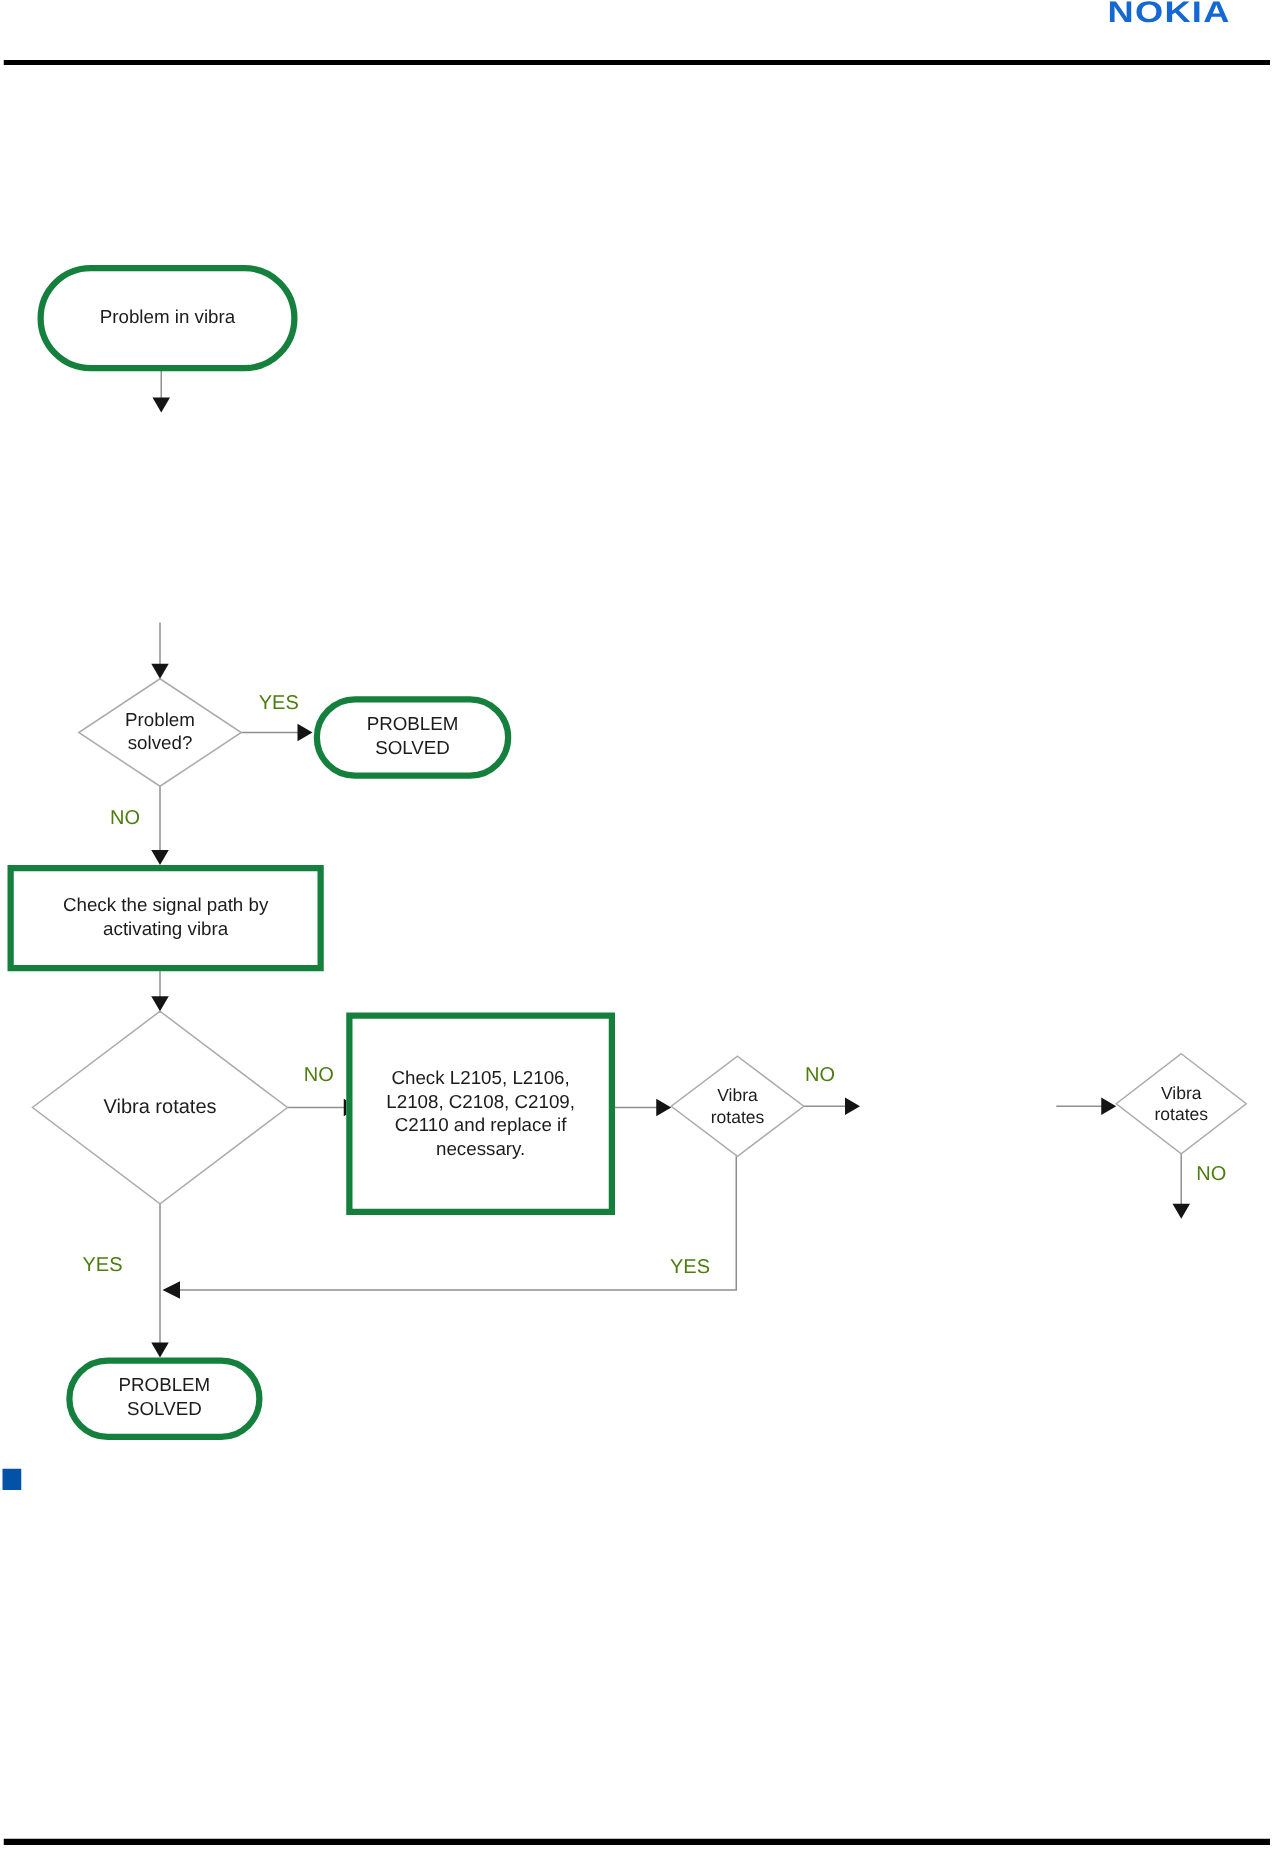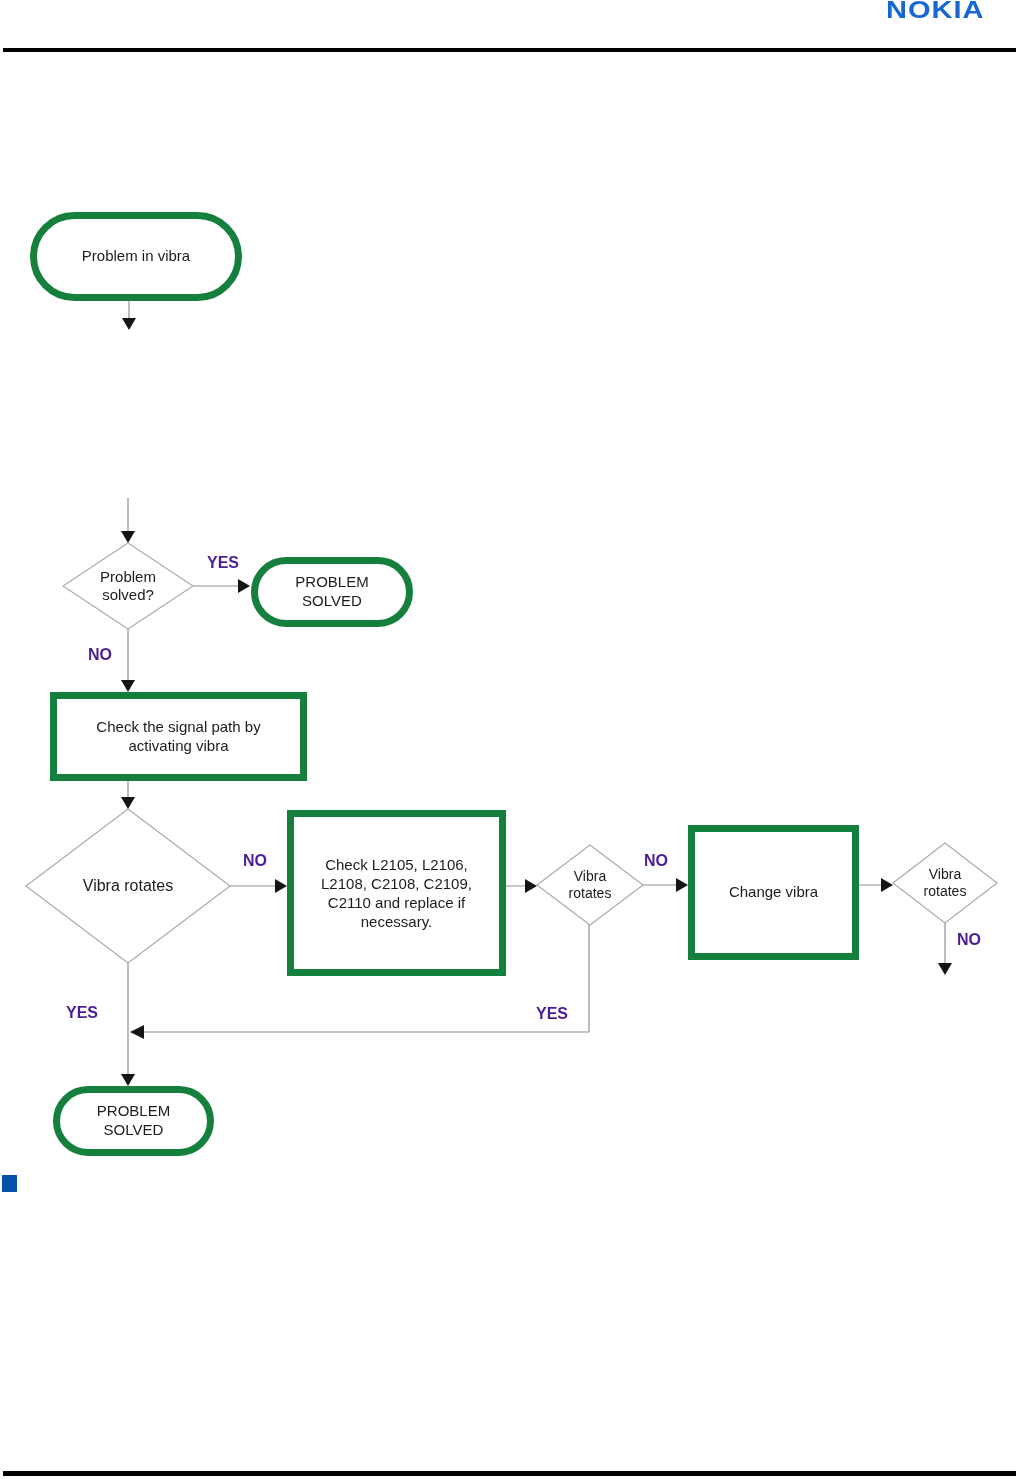--- a/index.html
+++ b/index.html
@@ -13,29 +13,29 @@
     transform:scaleY(.82);transform-origin:top left;
     font-family:"Liberation Sans", sans-serif;
   }
   .rule{position:absolute;background:#000;}
   .rule-top{left:3px;top:48px;width:1013px;height:4px;}
   .rule-bottom{left:3px;top:1471px;width:1013px;height:5px;}
   .flow-svg{position:absolute;left:0;top:0;}
   .node{
     position:absolute;display:flex;align-items:center;justify-content:center;
     text-align:center;white-space:pre-line;background:#ffffff;
-    border:7px solid #15803d;font-size:15px;line-height:1.25;
+    border:5px solid #15803d;font-size:15px;line-height:1.25;
   }
   .terminal{border-radius:999px;}
   .diamond-label{
     position:absolute;display:flex;align-items:center;justify-content:center;
     text-align:center;white-space:pre-line;background:transparent;border:none;
     font-size:16px;line-height:1.2;
   }
-  .edge-label{position:absolute;font-size:16px;color:#4c1d95;font-weight:bold;}
+  .edge-label{position:absolute;font-size:16px;color:#4d7c0f;}
   .section-marker{position:absolute;left:2px;top:1175px;width:15px;height:17px;}
 </style>
 </head>
 <body>
 
 <div class="page">
 
   <div class="logo" style="color: rgb(21, 104, 210);">NOKIA</div>
   <div class="rule rule-top"></div>
   <div class="rule rule-bottom"></div>
@@ -79,34 +79,33 @@
 
   <div class="node terminal" style="left:30px;top:212px;width:198px;height:75px;">Problem in vibra</div>
 
 
   <div class="diamond-label" style="left:63px;top:543px;width:130px;height:86px;font-size:15px;">Problem
 solved?</div>
 
   <div class="node terminal" style="left:251px;top:557px;width:148px;height:56px;">PROBLEM
 SOLVED</div>
 
-  <div class="node" style="left:6px;top:692px;width:243px;height:75px;margin-left:44px;">Check the signal path by
+  <div class="node" style="left:6px;top:692px;width:243px;height:75px;">Check the signal path by
 activating vibra</div>
 
   <div class="diamond-label" style="left:26px;top:809px;width:204px;height:154px;">Vibra rotates</div>
 
-  <div class="node" style="left:287px;top:810px;width:205px;height:152px;line-height:19px;text-align:center;">Check L2105, L2106,
+  <div class="node" style="left:277px;top:810px;width:205px;height:152px;line-height:19px;text-align:center;">Check L2105, L2106,
 L2108, C2108, C2109,
 C2110 and replace if
 necessary.</div>
 
   <div class="diamond-label" style="left:537px;top:845px;width:106px;height:80px;font-size:14px;">Vibra
 rotates</div>
 
-  <div class="node" style="left:688px;top:825px;width:157px;height:121px;">Change vibra</div>
 
   <div class="diamond-label" style="left:893px;top:843px;width:104px;height:80px;font-size:14px;">Vibra
 rotates</div>
 
 
   <div class="node terminal" style="left:53px;top:1086px;width:147px;height:56px;">PROBLEM
 SOLVED</div>
 
   <div class="edge-label" style="left:207px;top:554px;">YES</div>
   <div class="edge-label" style="left:88px;top:646px;">NO</div>

